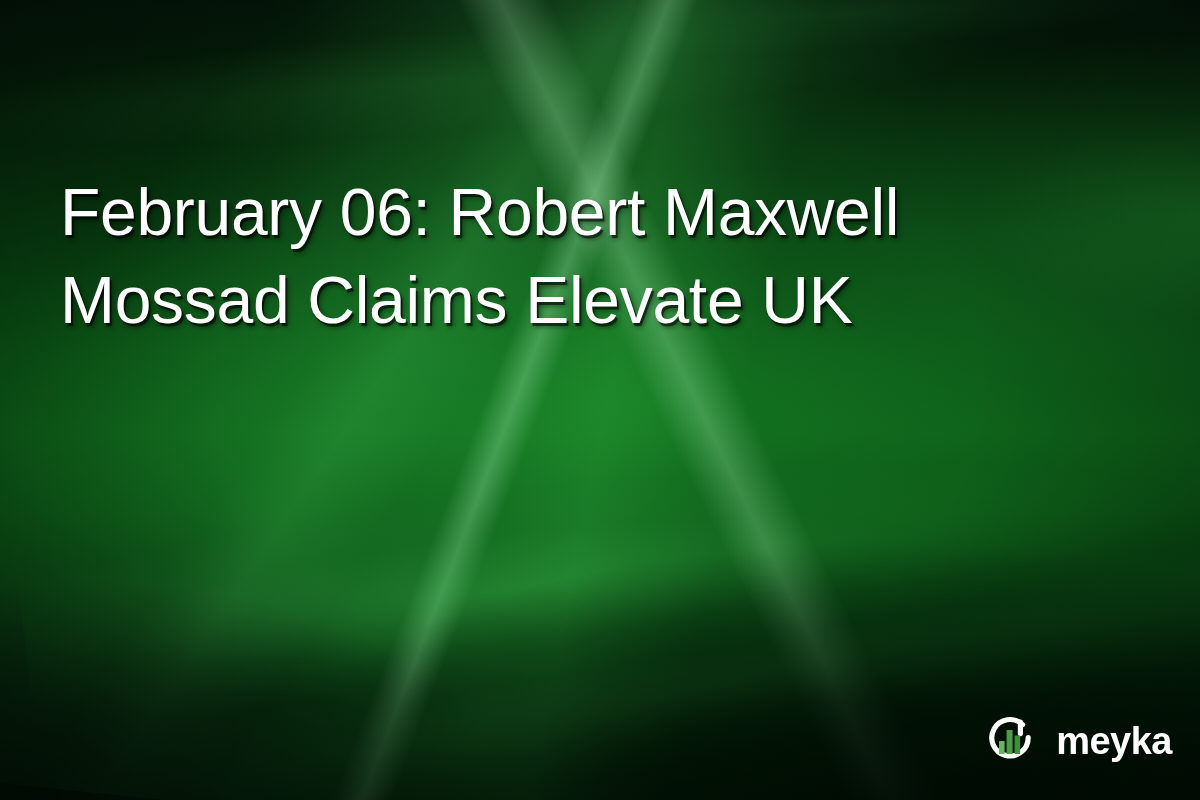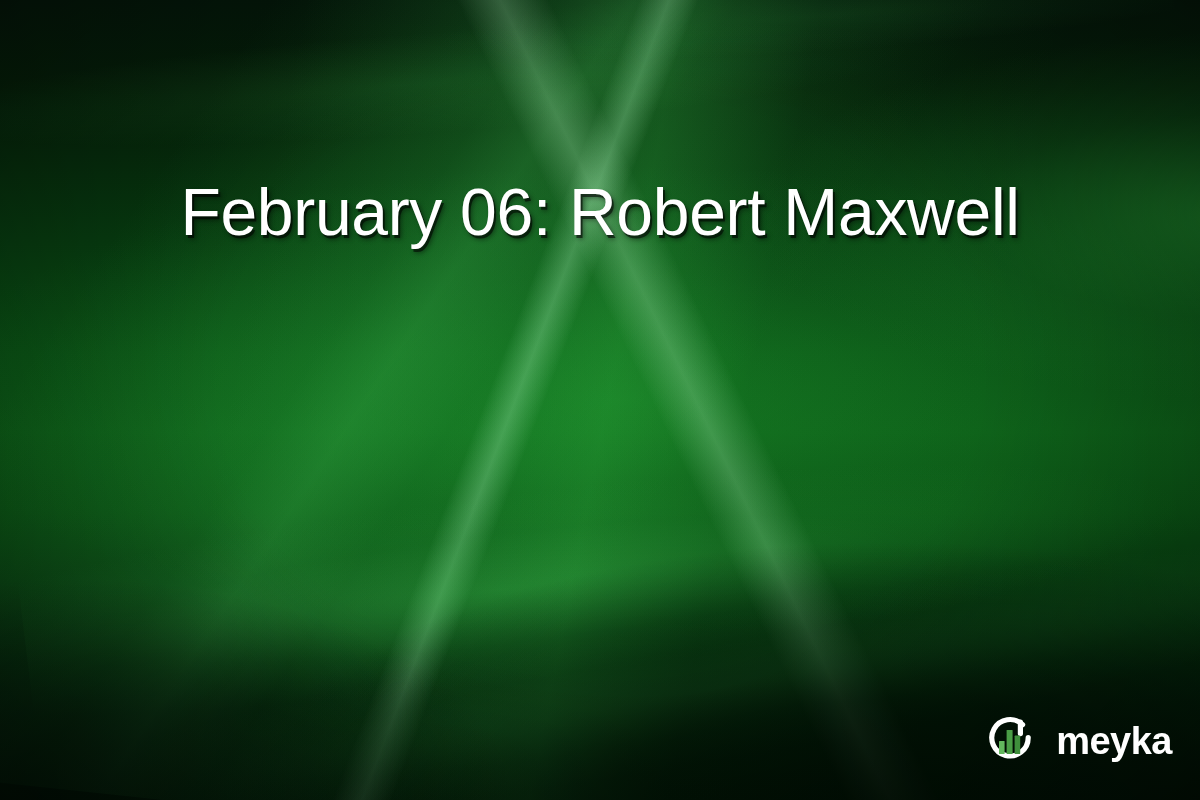--- a/index.html
+++ b/index.html
@@ -166,21 +166,21 @@
   }
 
   
   #headline-wrap {
     position: absolute;
     left: 0;
     right: 0;
     top: 168px;
     display: flex;
     flex-direction: column;
-    align-items: center;
+    align-items: flex-start;
     justify-content: flex-start;
     padding: 0 60px;
     box-sizing: border-box;
   }
   .headline-line {
     color: #ffffff;
     font-size: 66px;
     line-height: 88px;
     font-weight: 400;
     letter-spacing: -0.3px;
@@ -230,20 +230,21 @@
   <div id="bg-filament-2" class="bg-layer"></div>
   <div id="bg-top-arcs" class="bg-layer"></div>
   <div id="bg-wave-1" class="bg-layer"></div>
   <div id="bg-wave-2" class="bg-layer"></div>
   <div id="bg-dark-crescent" class="bg-layer"></div>
   <div id="bg-dark-left" class="bg-layer"></div>
   <div id="bg-vignette" class="bg-layer"></div>
 
   <div id="headline-wrap">
     <div class="headline-line">February 06: Robert Maxwell</div>
+    <div class="headline-line">Mossad Claims Elevate UK</div>
   </div>
 
   <div id="logo">
     <svg id="logo-mark" viewBox="0 0 52 52" aria-hidden="true">
 
       <path d="M 38.6 10.6
                A 18.2 18.2 0 1 0 44.2 23.6" fill="none" stroke="#ffffff" stroke-width="5.2" stroke-linecap="round"></path>
 
       <path d="M 36.4 8.0 L 36.4 19.6" fill="none" stroke="#ffffff" stroke-width="5.2" stroke-linecap="round"></path>
 

